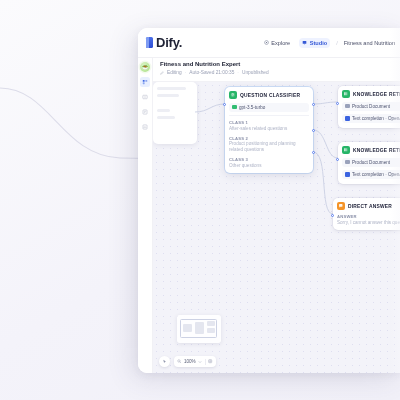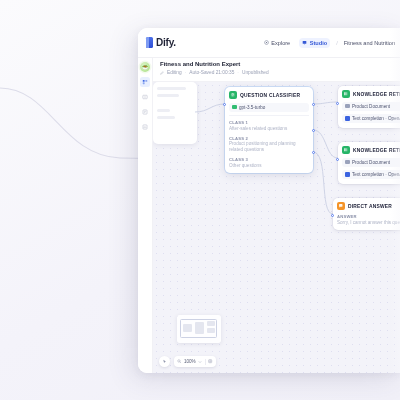--- a/index.html
+++ b/index.html
@@ -41,21 +41,21 @@
   .logo-wrap { display: flex; align-items: center; gap: 3px; }
   .logo-mark {
     width: 7px; height: 11px; border-radius: 1.5px;
     background: linear-gradient(180deg,#4b6fe8,#2f4fd6);
     position: relative;
   }
   .logo-mark::after{
     content:""; position:absolute; left:0; top:0; width:3px; height:11px;
     background:#7e9bf2; border-radius:1.5px 0 0 1.5px;
   }
-  .logo-text { font-size: 10px; font-weight: 700; color: #1f2235; letter-spacing: -.2px; }
+  .logo-text { font-size: 13px; font-weight: 700; color: #1f2235; letter-spacing: -.2px; }
 
   .hdr-right { margin-left: auto; display: flex; align-items: center; gap: 6px; }
   .hdr-btn {
     display: flex; align-items: center; gap: 2.5px;
     font-size: 5.6px; color: #4a4f68; white-space: nowrap;
     padding: 2px 3px; border-radius: 4px;
   }
   .hdr-btn.active { background: #eef2ff; color: #3558d6; font-weight: 600; }
   .hdr-sep { color:#c9ccda; font-size:5.6px; }
   .hdr-crumb { font-size: 5.6px; color:#4a4f68; white-space: nowrap; }

